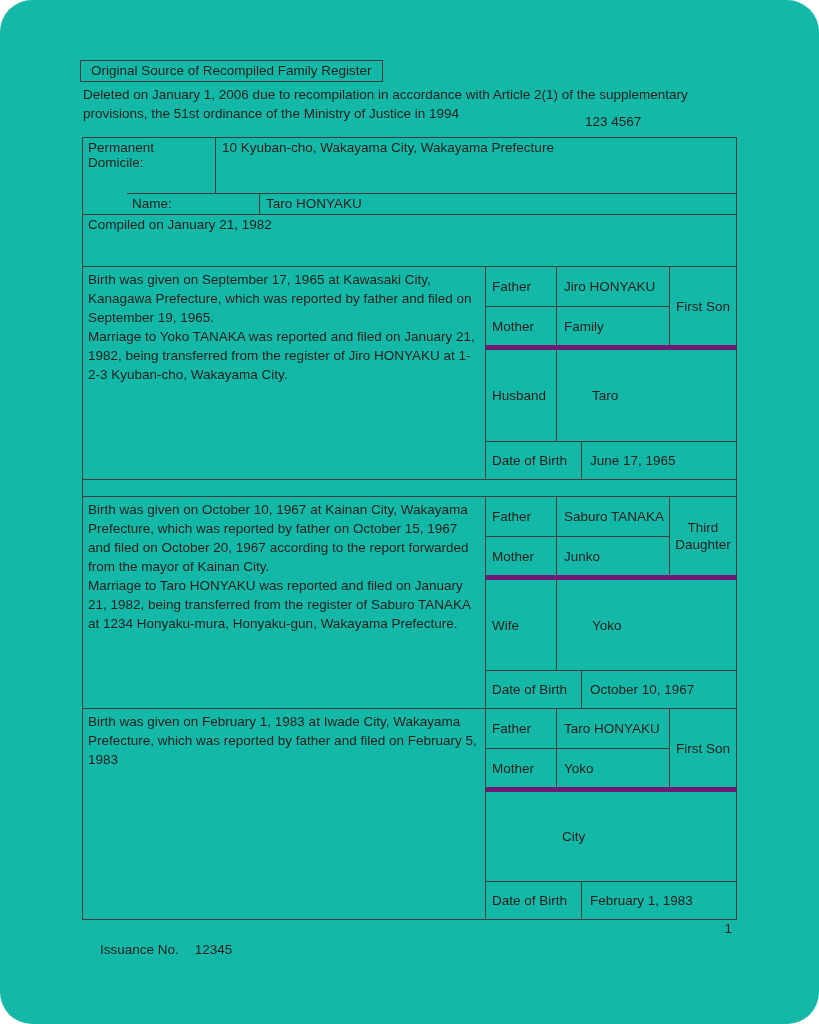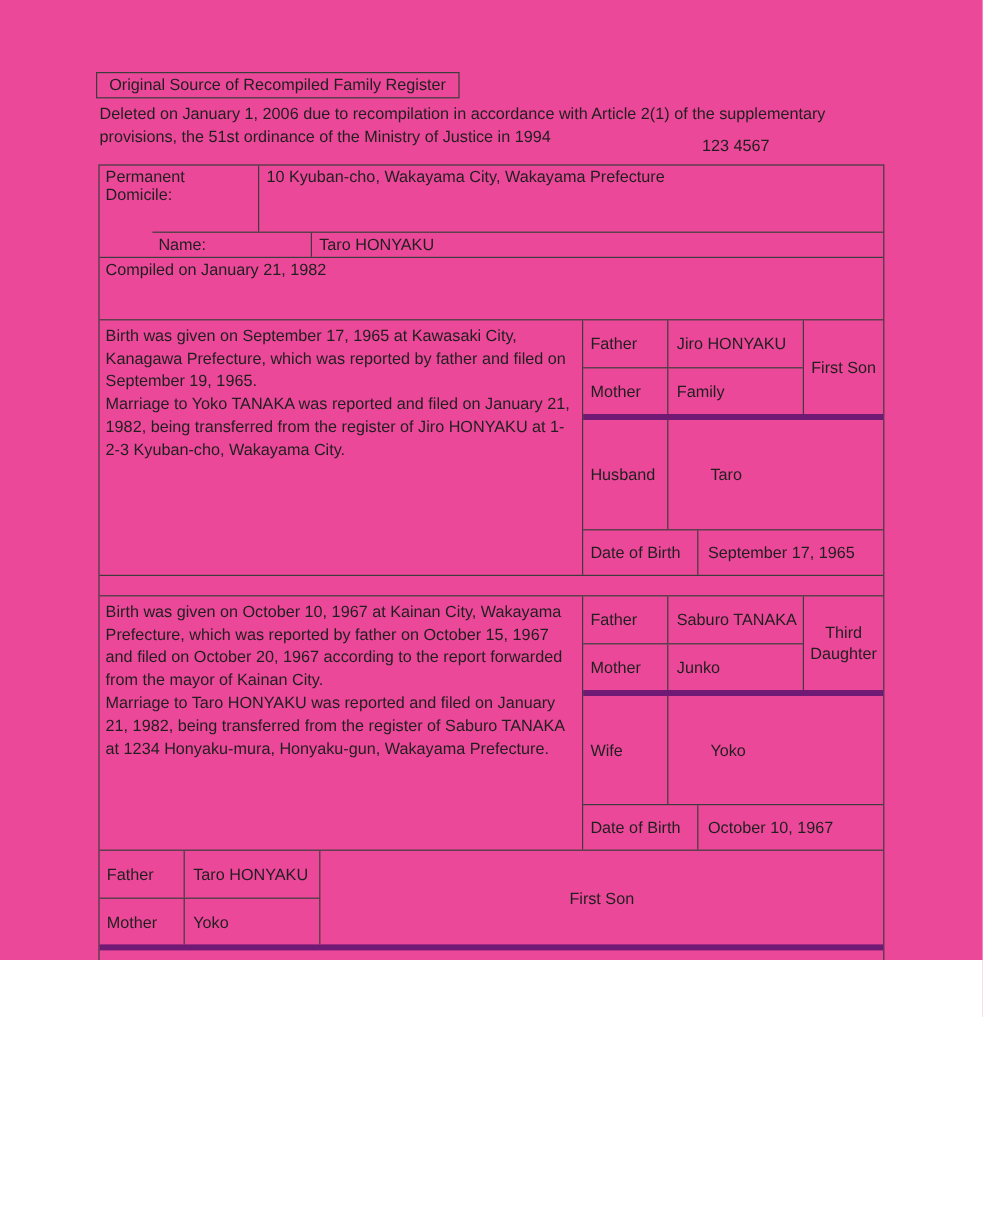--- a/index.html
+++ b/index.html
@@ -1,25 +1,26 @@
 <!DOCTYPE html>
 <html><head>
 <meta charset="utf-8">
 <style>
   * { margin: 0; padding: 0; box-sizing: border-box; }
   html, body { background: #ffffff; }
   .page {
     position: relative;
     width: 819px;
-    height: 800px;
-    background: #ec4899;
+    height: 1024px;
+    background: #14b8a6;
     font-family: "Liberation Sans", "DejaVu Sans", sans-serif;
     font-size: 13.5px;
     color: #1f1f1f;
     overflow: hidden;
+    border-radius: 32px;
   }
   .title-box {
     position: absolute;
     left: 80px; top: 60px;
     border: 1px solid #3c3c3c;
     padding: 2px 10px 3px 10px;
     white-space: nowrap;
   }
   .deletion-note {
     position: absolute;
@@ -136,21 +137,21 @@
             </div>
           </div>
           <div class="attr-cell">First Son</div>
         </div>
         <div class="spouse-row">
           <div class="spouse-label">Husband</div>
           <div class="spouse-value">Taro</div>
         </div>
         <div class="dob-row">
           <div class="dob-label">Date of Birth</div>
-          <div class="dob-value">September 17, 1965</div>
+          <div class="dob-value">June 17, 1965</div>
         </div>
       </div>
     </div>
 
     <div class="gap-row bt"></div>
 
     <div class="record rec-2 bt">
       <div class="desc">Birth was given on October 10, 1967 at Kainan City, Wakayama Prefecture, which was reported by father on October 15, 1967 and filed on October 20, 1967 according to the report forwarded from the mayor of Kainan City.
 Marriage to Taro HONYAKU was reported and filed on January 21, 1982, being transferred from the register of Saburo TANAKA at 1234 Honyaku-mura, Honyaku-gun, Wakayama Prefecture.</div>
       <div class="sub">
@@ -172,20 +173,21 @@
           <div class="spouse-value">Yoko</div>
         </div>
         <div class="dob-row">
           <div class="dob-label">Date of Birth</div>
           <div class="dob-value">October 10, 1967</div>
         </div>
       </div>
     </div>
 
     <div class="record rec-3 bt">
+      <div class="desc">Birth was given on February 1, 1983 at Iwade City, Wakayama Prefecture, which was reported by father and filed on February 5, 1983</div>
       <div class="sub">
         <div class="fm-wrap">
           <div class="fm-left">
             <div class="kv">
               <div class="k">Father</div>
               <div class="v">Taro HONYAKU</div>
             </div>
             <div class="kv bt">
               <div class="k">Mother</div>
               <div class="v">Yoko</div>

